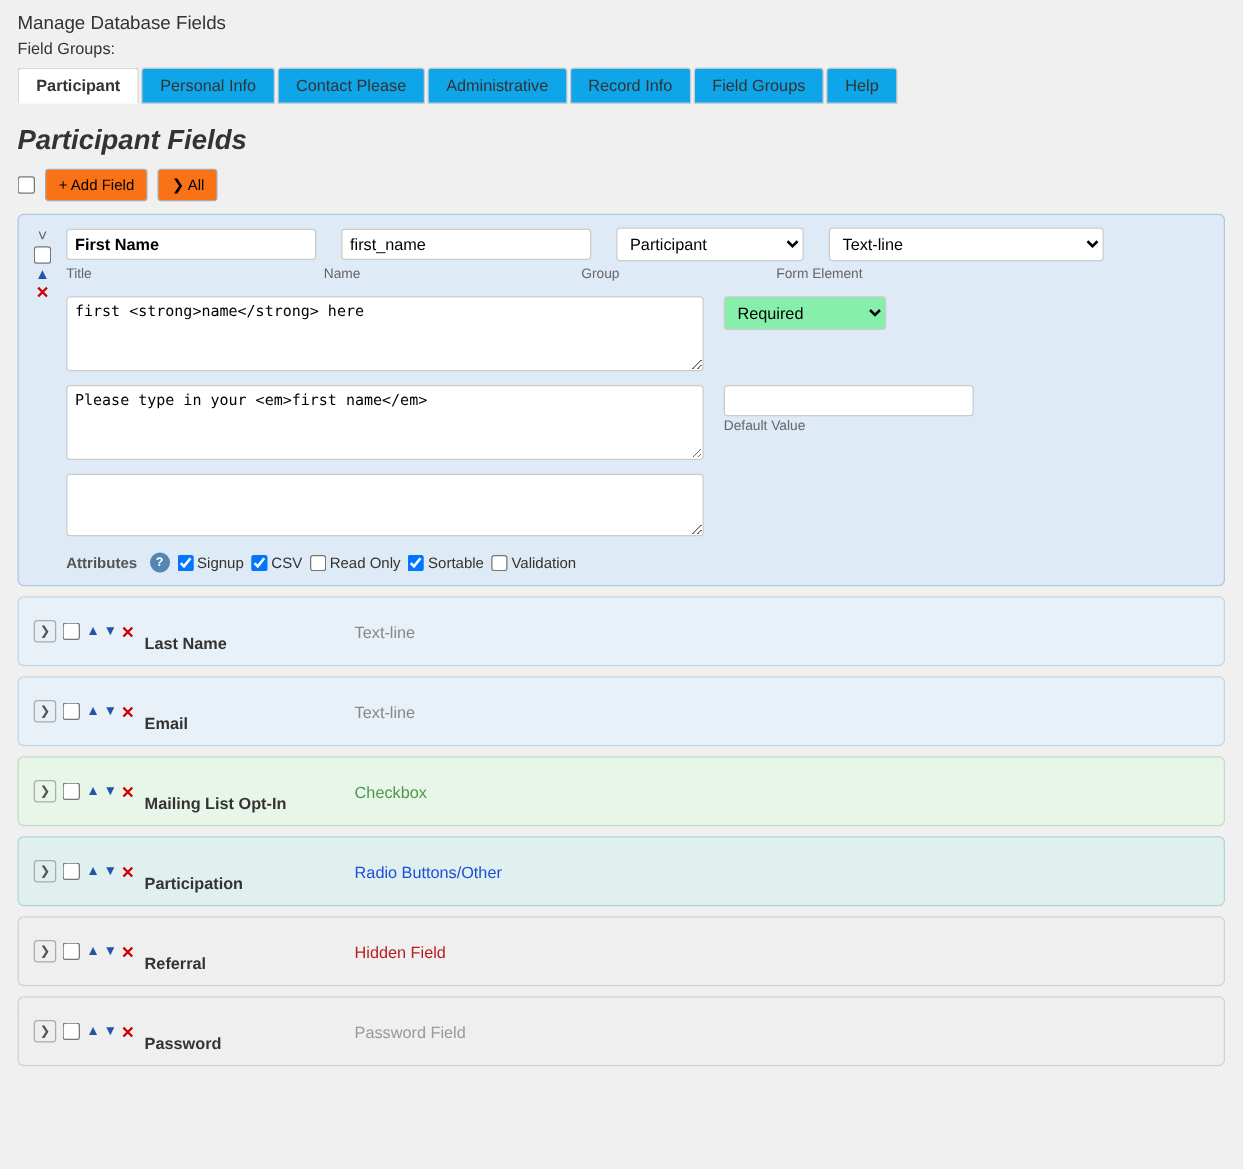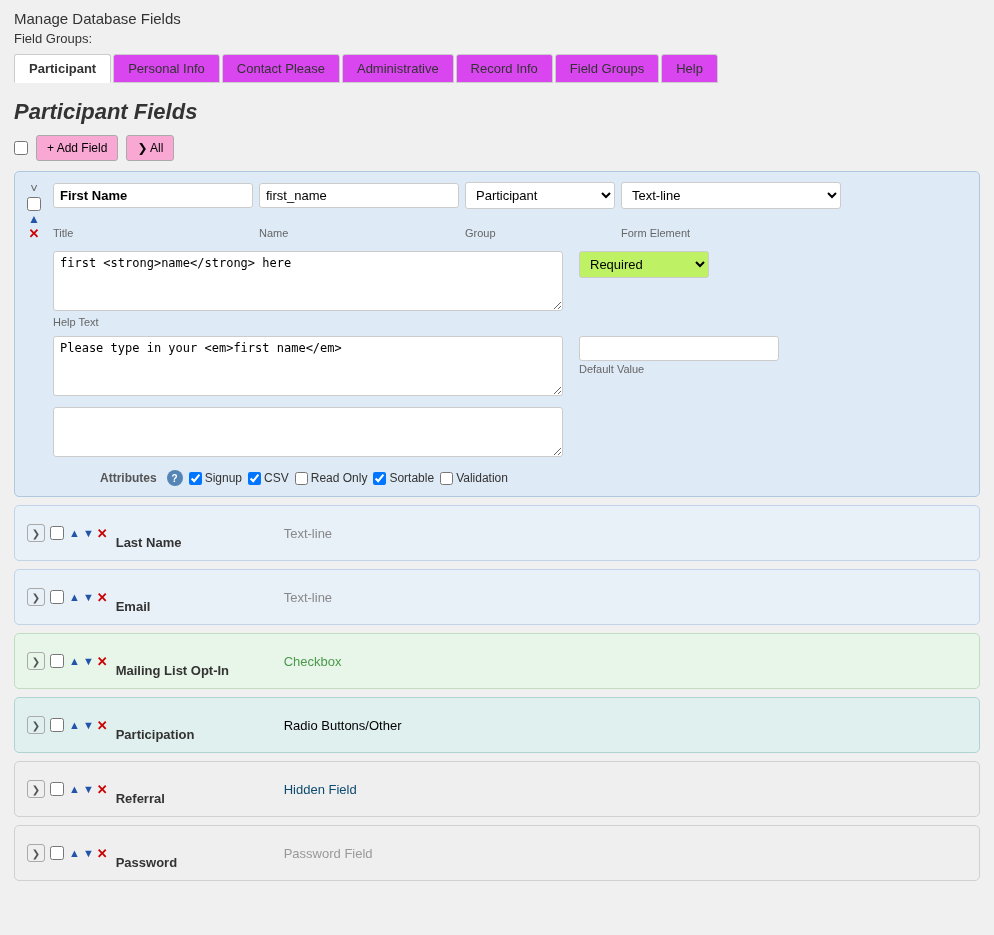--- a/index.html
+++ b/index.html
@@ -22,21 +22,21 @@
     
     .tabs {
       display: flex;
       flex-wrap: wrap;
       gap: 2px;
       margin-bottom: 16px;
     }
     .tab {
       padding: 6px 14px;
       border: 1px solid #ccc;
-      background: #d946ef;
+      background: #0ea5e9;
       cursor: pointer;
       border-radius: 3px 3px 0 0;
       font-size: 13px;
       color: #333;
     }
     .tab.active {
       background: #fff;
       border-bottom: 1px solid #fff;
       font-weight: bold;
     }
@@ -52,41 +52,41 @@
     .toolbar {
       display: flex;
       align-items: center;
       gap: 8px;
       margin-bottom: 10px;
     }
     .toolbar input[type="checkbox"] { width: 14px; height: 14px; }
     .btn {
       padding: 5px 10px;
       border: 1px solid #aaa;
-      background: #f9a8d4;
+      background: #f97316;
       border-radius: 3px;
       cursor: pointer;
       font-size: 12px;
       display: flex;
       align-items: center;
       gap: 4px;
     }
     
     .field-card-expanded {
       background: #deeaf5;
       border: 1px solid #b0c8de;
       border-radius: 5px;
       margin-bottom: 8px;
       padding: 10px 12px;
     }
     .field-card-expanded .card-top-row {
       display: flex;
       align-items: center;
-      gap: 6px;
-      margin-bottom: 18px;
+      gap: 20px;
+      margin-bottom: 4px;
     }
     .card-controls {
       display: flex;
       flex-direction: column;
       align-items: center;
       gap: 2px;
       margin-right: 4px;
     }
     .ctrl-btn {
       background: none;
@@ -157,21 +157,21 @@
     .field-sub-label {
       font-size: 11px;
       color: #666;
       margin-top: 2px;
     }
     .validation-select {
       padding: 4px 22px 4px 6px;
       border: 1px solid #ccc;
       border-radius: 3px;
       font-size: 13px;
-      background: #bef264;
+      background: #86efac;
       width: 130px;
     }
     .default-value-input {
       width: 200px;
       padding: 4px 6px;
       border: 1px solid #ccc;
       border-radius: 3px;
       font-size: 13px;
     }
     
@@ -192,21 +192,20 @@
       display: flex;
       align-items: center;
       gap: 6px;
       flex-wrap: wrap;
     }
     .attr-label-heading {
       font-size: 12px;
       color: #555;
       font-weight: bold;
       margin-right: 4px;
-      margin-left: 47px;
     }
     .attr-item {
       display: flex;
       align-items: center;
       gap: 3px;
       font-size: 12px;
     }
     .help-icon {
       display: inline-flex;
       align-items: center;
@@ -338,21 +337,20 @@
       <div class="field-labels-row">
         <div class="field-label label-title">Title</div>
         <div class="field-label label-name">Name</div>
         <div class="field-label label-group">Group</div>
         <div class="field-label label-form">Form Element</div>
       </div>
 
       <div class="field-row-2col">
         <div class="field-col-left">
           <textarea class="field-textarea" style="">first &lt;strong&gt;name&lt;/strong&gt; here</textarea>
-          <div class="field-sub-label">Help Text</div>
         </div>
         <div class="field-col-right">
           <select class="validation-select">
             <option>Required</option>
             <option>None</option>
             <option>Email</option>
             <option>Number</option>
           </select>
         </div>
       </div>
@@ -436,32 +434,32 @@
   </div>
     <div class="field-row-collapsed bg-teal">
     <div class="row-ctrl">
       <button class="row-expand-btn">❯</button>
       <input type="checkbox" class="row-cb" style="">
       <span class="row-up">▲</span>
       <span class="row-down">▼</span>
       <span class="row-del">✕</span>
     </div>
     <span class="row-field-name">Participation</span>
-    <span class="row-field-type" style="color: #000000;">Radio Buttons/Other</span>
+    <span class="row-field-type" style="color: #1d4ed8;">Radio Buttons/Other</span>
   </div>
     <div class="field-row-collapsed bg-gray">
     <div class="row-ctrl">
       <button class="row-expand-btn">❯</button>
       <input type="checkbox" class="row-cb" style="">
       <span class="row-up">▲</span>
       <span class="row-down">▼</span>
       <span class="row-del">✕</span>
     </div>
     <span class="row-field-name">Referral</span>
-    <span class="row-field-type" style="color: #0c4a6e;">Hidden Field</span>
+    <span class="row-field-type" style="color: #b91c1c;">Hidden Field</span>
   </div>
     <div class="field-row-collapsed bg-gray">
     <div class="row-ctrl">
       <button class="row-expand-btn">❯</button>
       <input type="checkbox" class="row-cb" style="">
       <span class="row-up">▲</span>
       <span class="row-down">▼</span>
       <span class="row-del">✕</span>
     </div>
     <span class="row-field-name">Password</span>

